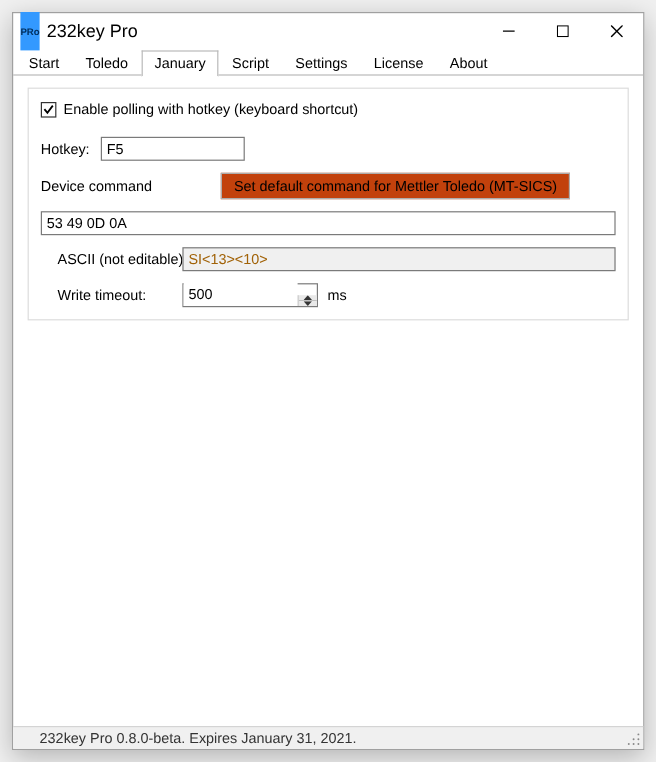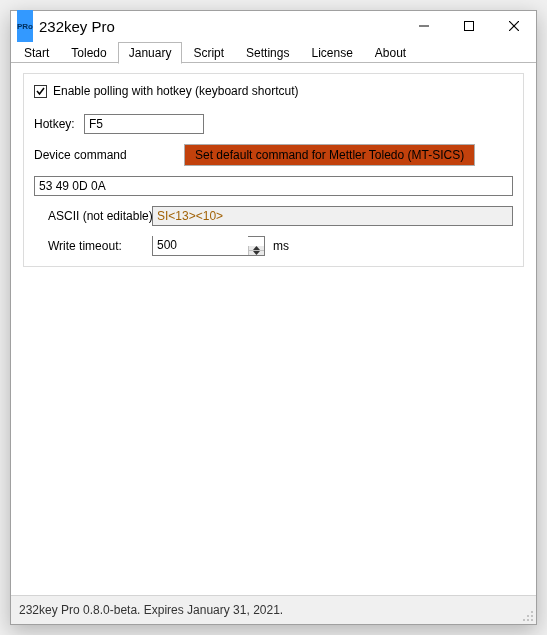--- a/index.html
+++ b/index.html
@@ -168,26 +168,26 @@
   .spin-btn {
     flex:1;
     display:flex;
     align-items:center;
     justify-content:center;
     background:#e9e9e9;
     cursor:default;
   }
   .spin-btn:first-child { border-bottom:1px solid #c0c0c0; }
   .statusbar {
-    height: 29px;
+    height: 19px;
     border-top: 1px solid #d4d4d4;
     background: #f0f0f0;
     display: flex;
     align-items: center;
-    padding: 0 8px;
+    padding: 0 22px;
     font-size: 12px;
     color: #333;
     position: relative;
     margin-top: 32px;
   }
   .size-grip {
     position:absolute;
     right:2px;
     bottom:2px;
     width:12px;

